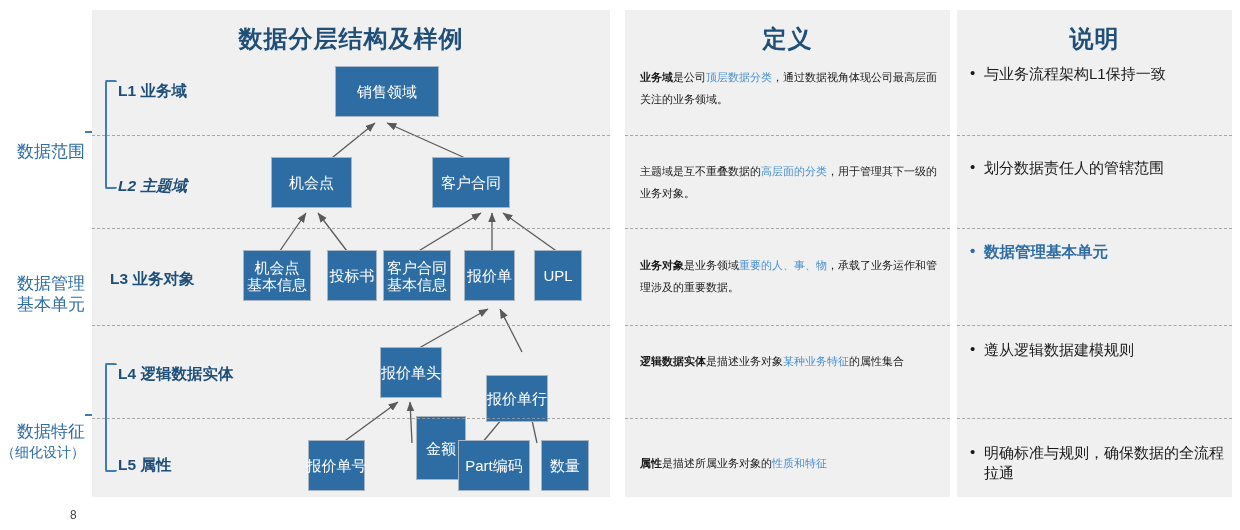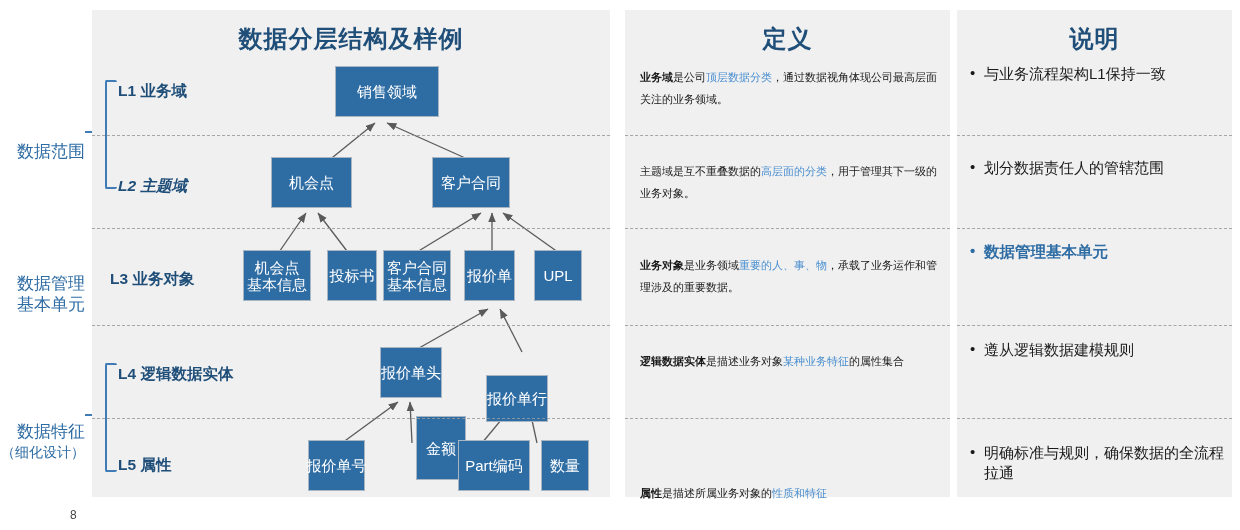--- a/index.html
+++ b/index.html
@@ -191,21 +191,21 @@
 </div>
 
 <div class="panel" id="panel-definition">
   <div class="col-title">定义</div>
 </div>
 
 <div class="def-cell" style="top:66px;"><span style="font-weight: bold;">业务域</span><span>是公司</span><span class="hl">顶层数据分类</span><span>，通过数据视角体现公司最高层面关注的业务领域。</span></div>
 <div class="def-cell" style="top:160px;"><span style="font-weight: normal;">主题域</span><span>是互不重叠数据的</span><span class="hl">高层面的分类</span><span>，用于管理其下一级的业务对象。</span></div>
 <div class="def-cell" style="top:254px;"><span style="font-weight: bold;">业务对象</span><span>是业务领域</span><span class="hl">重要的人、事、物</span><span>，承载了业务运作和管理涉及的重要数据。</span></div>
 <div class="def-cell" style="top:350px;"><span style="font-weight: bold;">逻辑数据实体</span><span>是描述业务对象</span><span class="hl">某种业务特征</span><span>的属性集合</span></div>
-<div class="def-cell" style="top:452px;margin-top:30px;"><span style="font-weight: bold;">属性</span><span>是描述所属业务对象的</span><span class="hl">性质和特征</span></div>
+<div class="def-cell" style="top:452px;"><span style="font-weight: bold;">属性</span><span>是描述所属业务对象的</span><span class="hl">性质和特征</span></div>
 
 <div class="panel" id="panel-note">
   <div class="col-title">说明</div>
 </div>
 
 <div class="note-cell" style="top:64px;">
     <div class="note-li">与业务流程架构L1保持一致</div>
   </div>
 <div class="note-cell" style="top:158px;">
     <div class="note-li">划分数据责任人的管辖范围</div>

